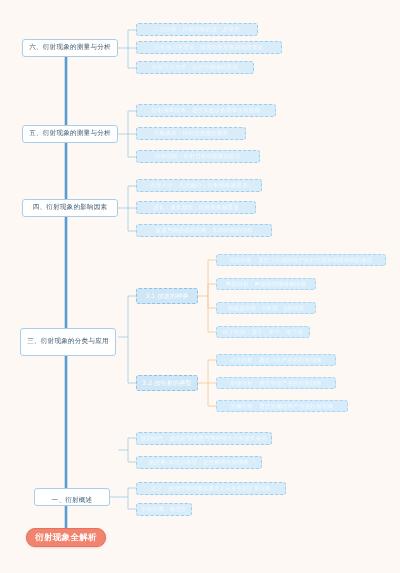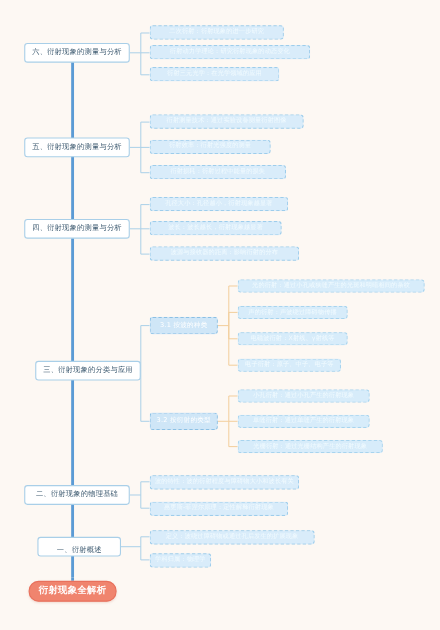--- a/index.html
+++ b/index.html
@@ -151,33 +151,33 @@
     <span>衍射测量技术：通过实验设备测量衍射图像</span>
   </div>
   <div class="node leaf" style="left:136px; top:127px; width:110px; height:13px;">
     <span>衍射效率：衍射光强度的测量</span>
   </div>
   <div class="node leaf" style="left:136px; top:150px; width:124px; height:13px;">
     <span>衍射损耗：衍射过程中能量的损失</span>
   </div>
 
   <div class="node lvl1" style="left:22px; top:199px; width:96px; height:18px;">
-    <span>四、衍射现象的测量与分析</span>
+    <span>四、衍射现象的影响因素</span>
   </div>
   <div class="node leaf" style="left:136px; top:179px; width:126px; height:13px;">
     <span>孔径大小：孔径越小，衍射现象越显著</span>
   </div>
   <div class="node leaf" style="left:136px; top:201px; width:120px; height:13px;">
     <span>波长：波长越长，衍射现象越显著</span>
   </div>
   <div class="node leaf" style="left:136px; top:224px; width:136px; height:13px;">
     <span>波源与接收器的距离：影响衍射的分布</span>
   </div>
 
-  <div class="node lvl1" style="left:32px; top:328px; width:96px; height:18px;">
+  <div class="node lvl1" style="left:20px; top:328px; width:96px; height:28px;">
     <span>三、衍射现象的分类与应用</span>
   </div>
 
   <div class="node lvl2" style="left:136px; top:288px; width:62px; height:16px;">
     <span>3.1 按波的种类</span>
   </div>
   <div class="node leaf pale" style="left:216px; top:254px; width:170px; height:12px;">
     <span>光的衍射：通过小孔或狭缝产生的光斑和明暗相间的条纹</span>
   </div>
   <div class="node leaf pale" style="left:216px; top:278px; width:100px; height:12px;">
@@ -196,23 +196,20 @@
   <div class="node leaf pale" style="left:216px; top:354px; width:120px; height:12px;">
     <span>小孔衍射：通过小孔产生的衍射现象</span>
   </div>
   <div class="node leaf pale" style="left:216px; top:377px; width:120px; height:12px;">
     <span>单缝衍射：通过单缝产生的衍射现象</span>
   </div>
   <div class="node leaf pale" style="left:216px; top:400px; width:132px; height:12px;">
     <span>光栅衍射：通过光栅结构产生的衍射现象</span>
   </div>
 
-  <div class="node lvl1" style="left:22px; top:441px; width:96px; height:18px;">
-    <span>二、衍射现象的物理基础</span>
-  </div>
   <div class="node leaf" style="left:136px; top:432px; width:136px; height:13px;">
     <span>波的特性：波的衍射程度与障碍物大小和波长有关</span>
   </div>
   <div class="node leaf" style="left:136px; top:456px; width:126px; height:13px;">
     <span>惠更斯-菲涅尔原理：定性解释衍射现象</span>
   </div>
 
   <div class="node lvl1" style="left:34px; top:488px; width:76px; height:18px;align-items:flex-end;">
     <span>一、衍射概述</span>
   </div>

